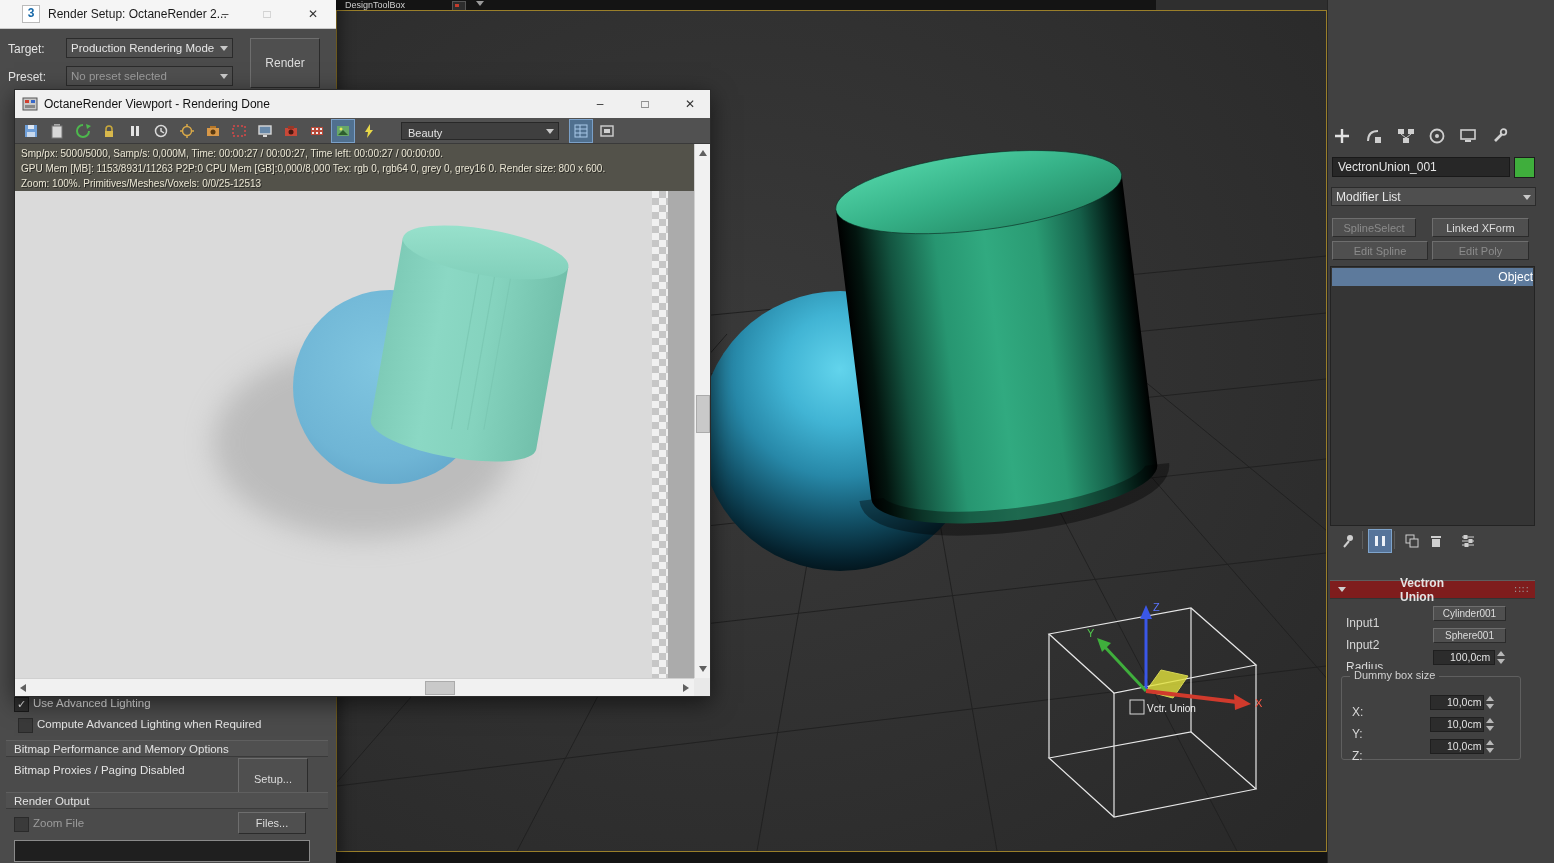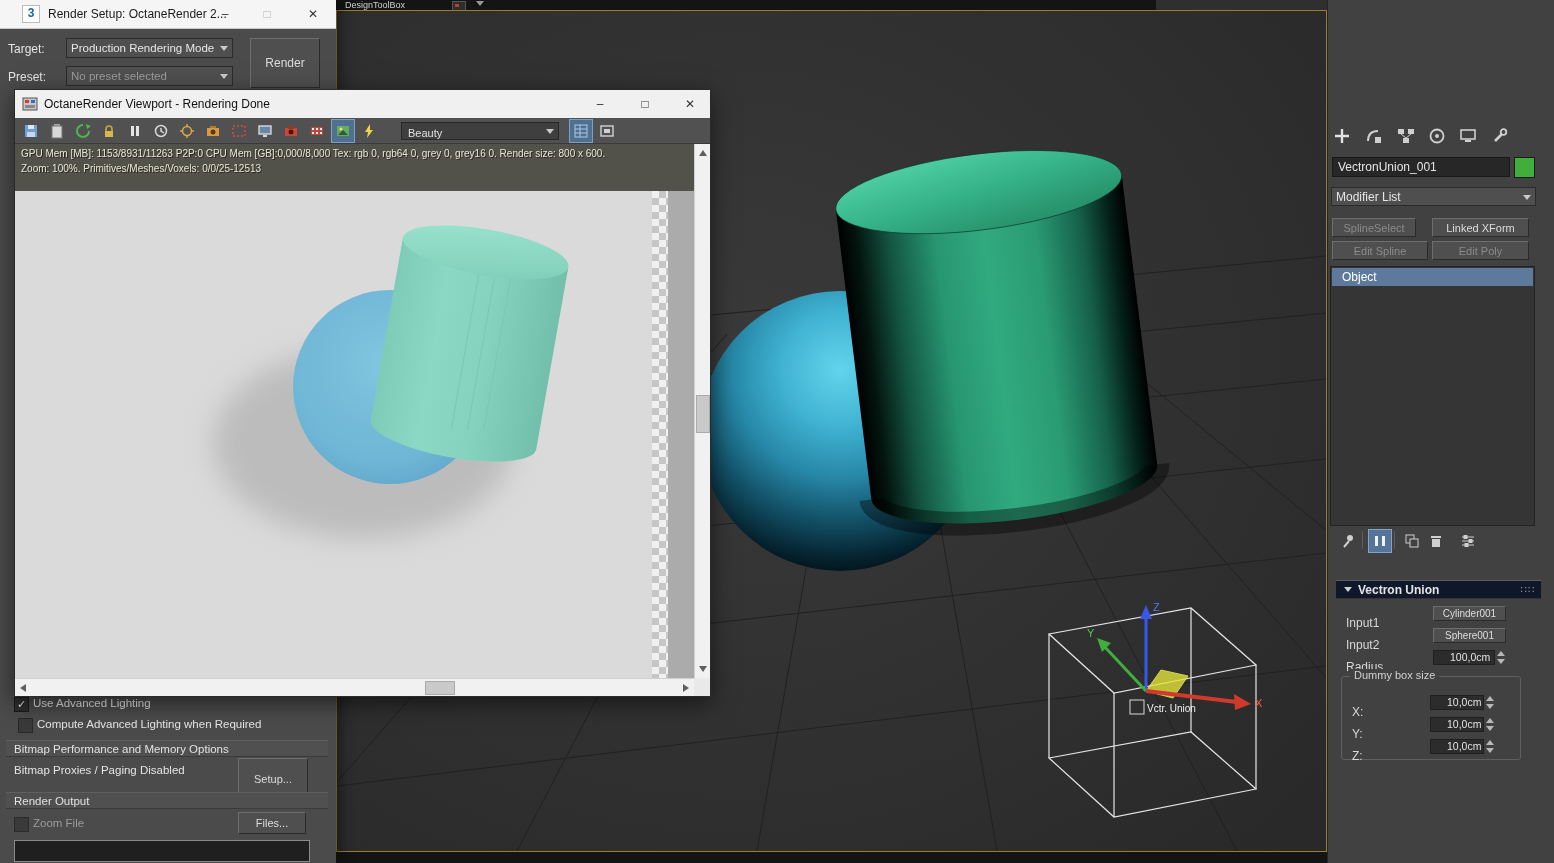--- a/index.html
+++ b/index.html
@@ -22,25 +22,25 @@
   
   .cmd-panel{left:1327px;top:0;width:227px;height:863px;background:#414141;border-left:1px solid #252525;z-index:5;font-size:11px;}
   .tab-ico{position:absolute;width:24px;height:24px;display:flex;align-items:center;justify-content:center;}
   .name-field{position:absolute;left:4px;top:157px;width:178px;height:20px;background:#272727;border:1px solid #191919;color:#e6e6e6;font-size:12px;line-height:19px;padding-left:5px;box-sizing:border-box;}
   .color-swatch{position:absolute;left:186px;top:157px;width:19px;height:19px;background:#3fae3c;border:1px solid #1c1c1c;}
   .combo{background:#4f4f4f;border:1px solid #2b2b2b;color:#e6e6e6;font-size:12px;display:flex;align-items:center;padding:0 4px;box-sizing:border-box;position:relative;}
   .combo .caret{position:absolute;right:4px;top:50%;margin-top:-2px;width:0;height:0;border-left:4px solid transparent;border-right:4px solid transparent;border-top:5px solid #c9c9c9;}
   .bevel-btn{background:#4f4f4f;border:1px solid;border-color:#6e6e6e #2b2b2b #2b2b2b #6e6e6e;color:#dddddd;font-size:11px;display:flex;align-items:center;justify-content:center;box-sizing:border-box;}
   .bevel-btn.disabled{color:#8b8b8b;}
   .stack-box{position:absolute;left:2px;top:266px;width:203px;height:258px;background:#353535;border:1px solid #232323;}
-  .stack-row{height:18px;margin:1px;background:#5d7a9c;color:#ffffff;font-size:12px;line-height:18px;padding-left:10px;}
+  .stack-row{height:18px;margin:1px;background:#5d7a9c;color:#ffffff;font-size:12px;line-height:18px;padding-left:10px;text-align:right;}
   .tool-ico{position:absolute;width:22px;height:22px;display:flex;align-items:center;justify-content:center;border:1px solid transparent;}
   .tool-ico.sel{background:#56749a;border-color:#7ea4cc;}
   .tool-sep{position:absolute;top:531px;width:1px;height:18px;background:#5d5d5d;}
-  .rollout-hd{position:absolute;left:8px;top:580px;width:205px;height:17px;background:#0f172a;border-top:1px solid #5e5e5e;border-bottom:1px solid #333;display:flex;align-items:center;}
+  .rollout-hd{position:absolute;left:2px;top:580px;width:205px;height:17px;background:#7f1d1d;border-top:1px solid #5e5e5e;border-bottom:1px solid #333;display:flex;align-items:center;gap:48px;}
   .rollout-hd .tri{width:0;height:0;border-left:4px solid transparent;border-right:4px solid transparent;border-top:5px solid #cfcfcf;margin:0 6px 0 8px;}
   .rollout-hd .ttl{font-weight:bold;font-size:12px;color:#e4e4e4;}
   .rollout-hd .grip{margin-left:auto;margin-right:6px;color:#9a9a9a;font-size:10px;letter-spacing:1px;}
   .prm-label{position:absolute;left:18px;color:#d8d8d8;font-size:12px;margin-top:8px;}
   .prm-btn{position:absolute;height:15px;font-size:10px;}
   .spin{position:absolute;display:flex;height:15px;}
   .spin-val{background:#2c2c2c;border:1px solid #1f1f1f;color:#e2e2e2;font-size:10.5px;text-align:right;padding:0 16px;line-height:13px;box-sizing:border-box;}
   .spin-btns{width:11px;display:flex;flex-direction:column;justify-content:space-between;padding:1px 0;}
   .spin-btns i{display:block;width:0;height:0;margin:0 auto;border-left:4px solid transparent;border-right:4px solid transparent;}
   .spin-btns i.up{border-bottom:5px solid #b8b8b8;}
@@ -479,20 +479,21 @@
         </span>
       <span class="icon-chip">
           <svg width="16" height="16">
             <rect x="2" y="3" width="12" height="10" stroke="#d0d0d0" stroke-width="1.4" fill="none"></rect>
             <rect x="5" y="6" width="6" height="4" fill="#d0d0d0"></rect>
           </svg>
         </span>
     </div>
 
     <div class="ow-status">
+      <div>Smp/px: 5000/5000,   Samp/s: 0,000M,   Time: 00:00:27 / 00:00:27,   Time left: 00:00:27 / 00:00:00.</div>
       <div>GPU Mem [MB]: 1153/8931/11263 P2P:0   CPU Mem [GB]:0,000/8,000   Tex: rgb 0, rgb64 0, grey 0, grey16 0.   Render size: 800 x 600.</div>
       <div>Zoom: 100%.   Primitives/Meshes/Voxels: 0/0/25-12513</div>
     </div>
 
     <div class="ow-image">
       <svg width="637" height="487" viewBox="0 0 637 487">
         <defs>
           <radialGradient id="rcir" cx="46%" cy="38%" r="72%">
             <stop offset="0%" stop-color="#80c6e0"></stop>
               <stop offset="70%" stop-color="#6fb5d5"></stop>

